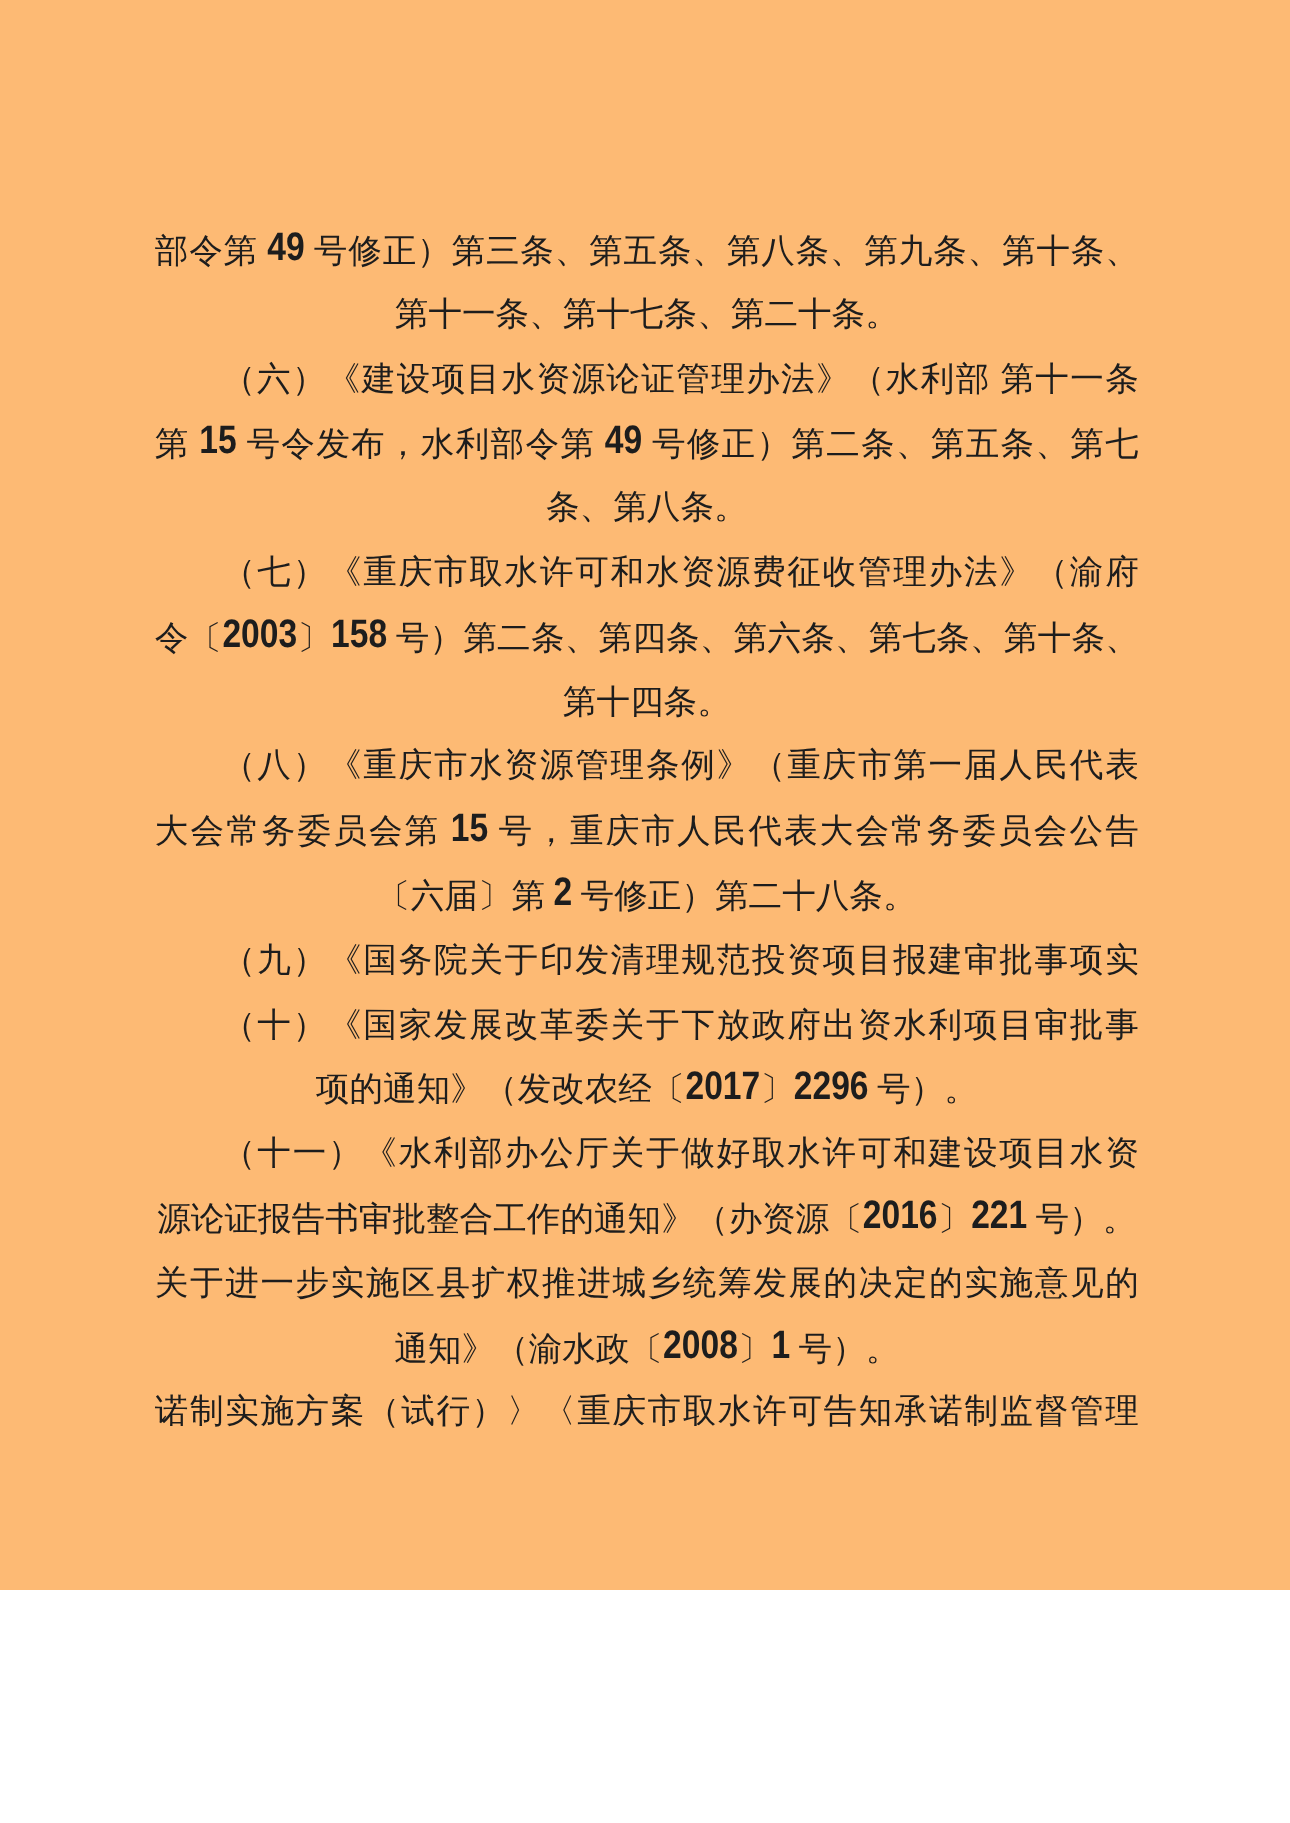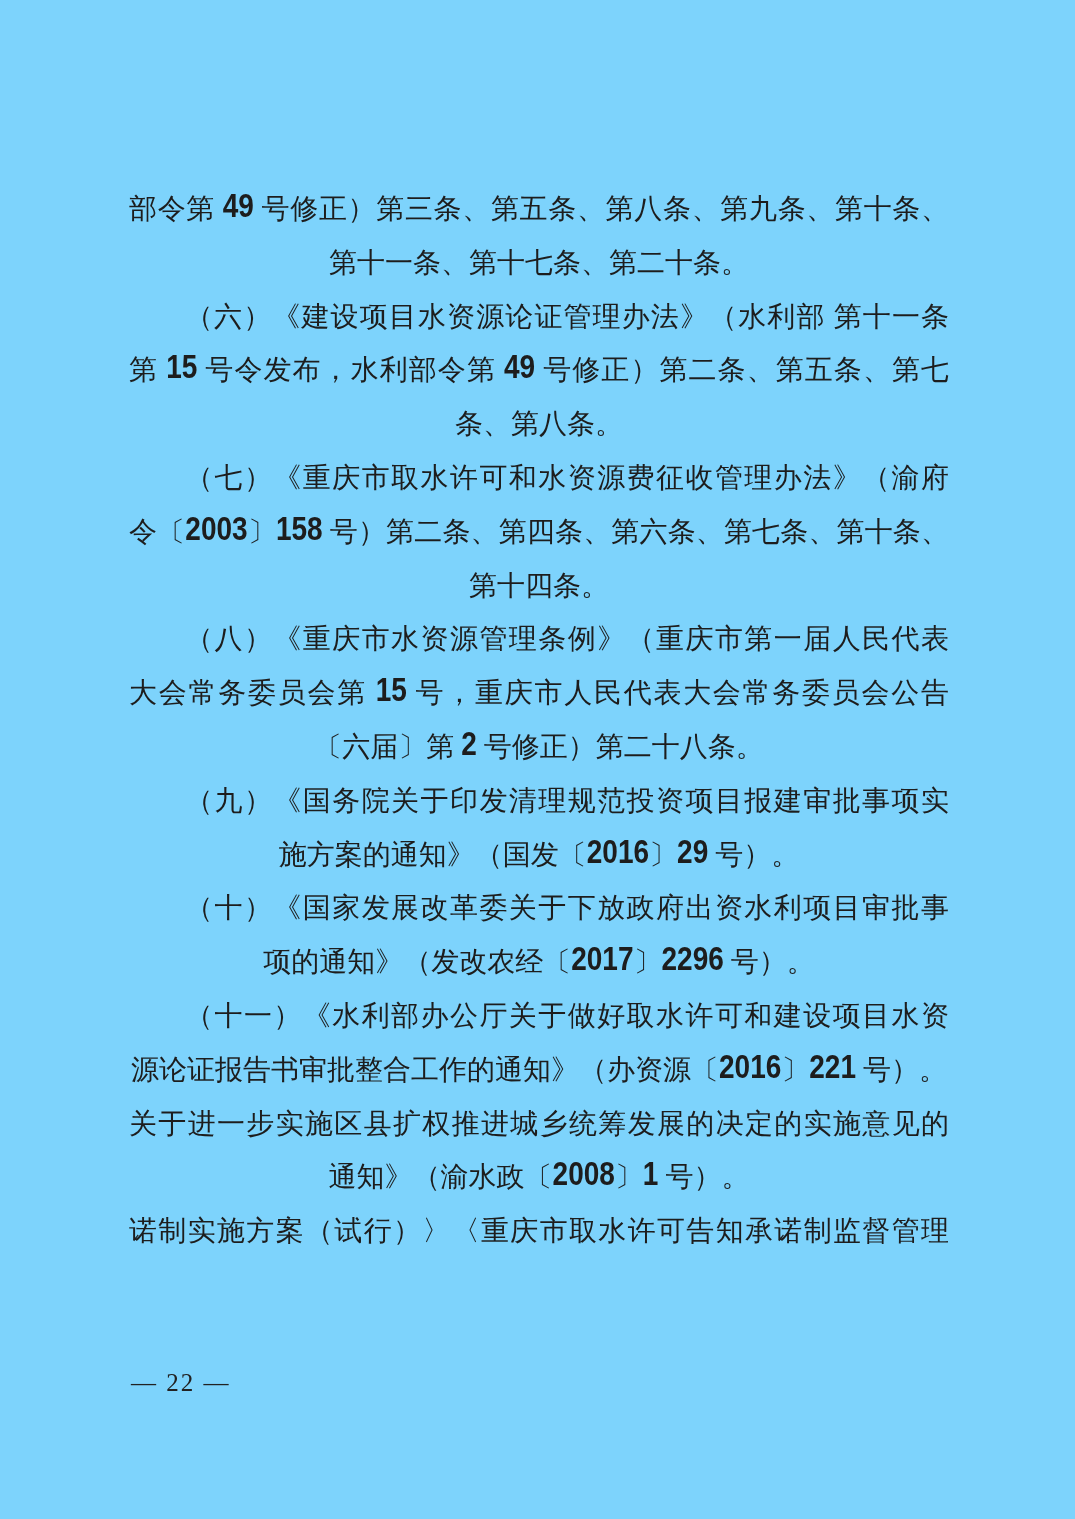--- a/index.html
+++ b/index.html
@@ -3,22 +3,22 @@
 <meta charset="utf-8">
 <style>
   html, body {
     margin: 0;
     padding: 0;
     background: #ffffff;
   }
   .page {
     position: relative;
     width: 1075px;
-    height: 1519px;
-    background: #7dd3fc;
+    height: 1325px;
+    background: #fdba74;
     overflow: hidden;
     font-family: "Liberation Serif", "DejaVu Serif", serif;
     color: #1d1d1d;
   }
   .doc {
     position: absolute;
     left: 129px;
     top: 182px;
     width: 820px;
   }
@@ -74,21 +74,20 @@
     <div class="line ind j">（六）《建设项目水资源论证管理办法》（水利部 第十一条</div>
     <div class="line j">第 <span class="num">15</span> 号令发布，水利部令第 <span class="num">49</span> 号修正）第二条、第五条、第七</div>
     <div class="line">条、第八条。</div>
     <div class="line ind j">（七）《重庆市取水许可和水资源费征收管理办法》（渝府</div>
     <div class="line j">令〔<span class="num">2003</span>〕<span class="num">158</span> 号）第二条、第四条、第六条、第七条、第十条、</div>
     <div class="line">第十四条。</div>
     <div class="line ind j">（八）《重庆市水资源管理条例》（重庆市第一届人民代表</div>
     <div class="line j">大会常务委员会第 <span class="num">15</span> 号，重庆市人民代表大会常务委员会公告</div>
     <div class="line">〔六届〕第 <span class="num">2</span> 号修正）第二十八条。</div>
     <div class="line ind j">（九）《国务院关于印发清理规范投资项目报建审批事项实</div>
-    <div class="line">施方案的通知》（国发〔<span class="num">2016</span>〕<span class="num">29</span> 号）。</div>
     <div class="line ind j">（十）《国家发展改革委关于下放政府出资水利项目审批事</div>
     <div class="line">项的通知》（发改农经〔<span class="num">2017</span>〕<span class="num">2296</span> 号）。</div>
     <div class="line ind j">（十一）《水利部办公厅关于做好取水许可和建设项目水资</div>
     <div class="line">源论证报告书审批整合工作的通知》（办资源〔<span class="num">2016</span>〕<span class="num">221</span> 号）。</div>
     <div class="line j">关于进一步实施区县扩权推进城乡统筹发展的决定的实施意见的</div>
     <div class="line">通知》（渝水政〔<span class="num">2008</span>〕<span class="num">1</span> 号）。</div>
     <div class="line j">诺制实施方案（试行）〉〈重庆市取水许可告知承诺制监督管理</div>
   </div>
   <div class="footer">— 22 —</div>
 </div>

